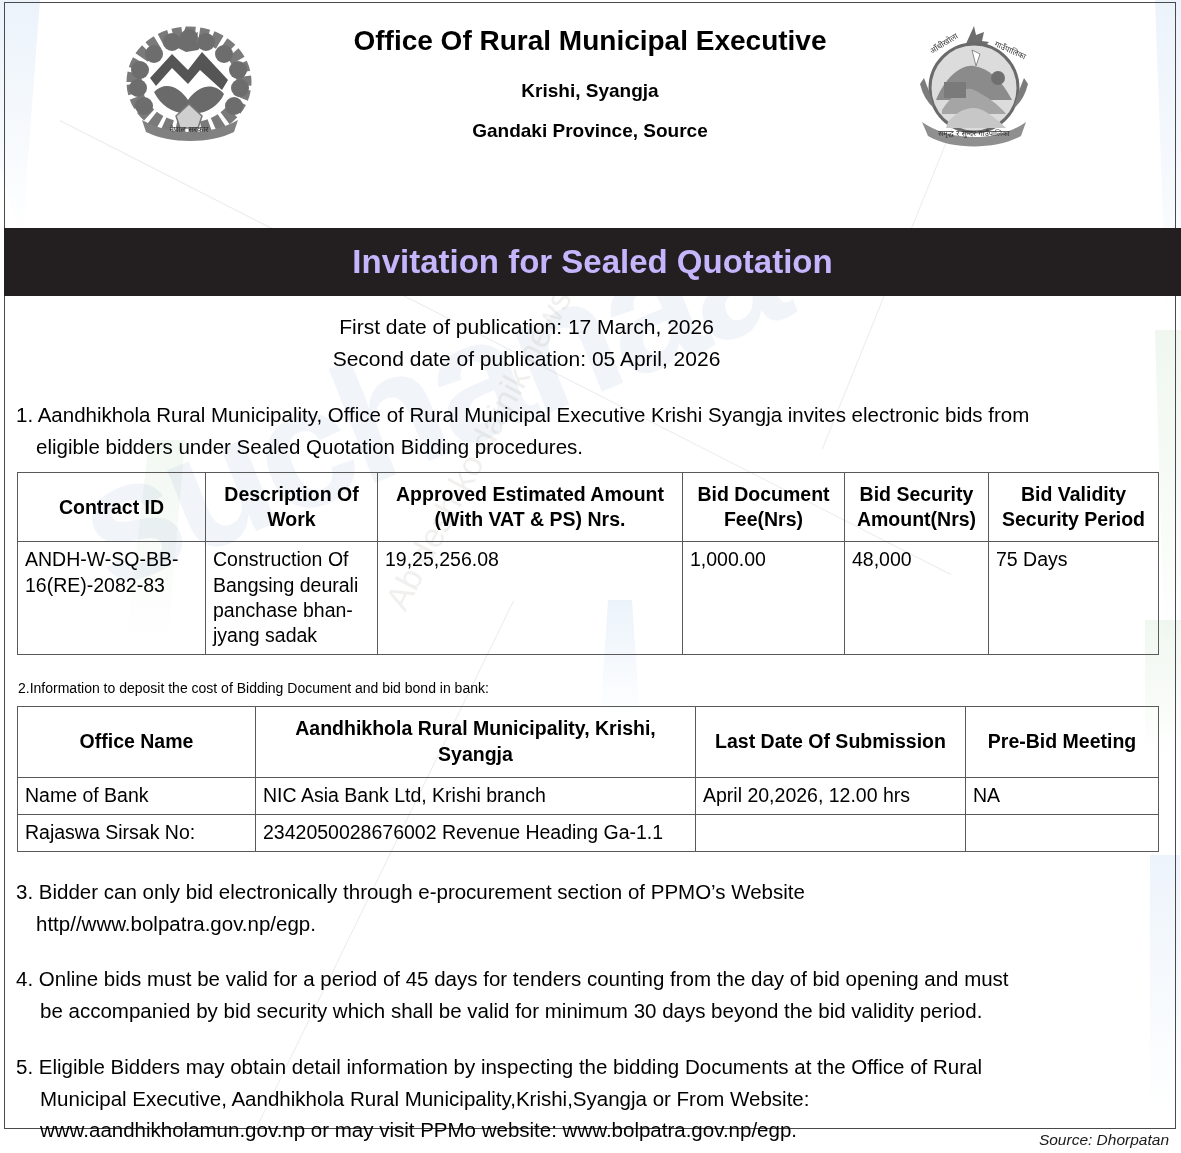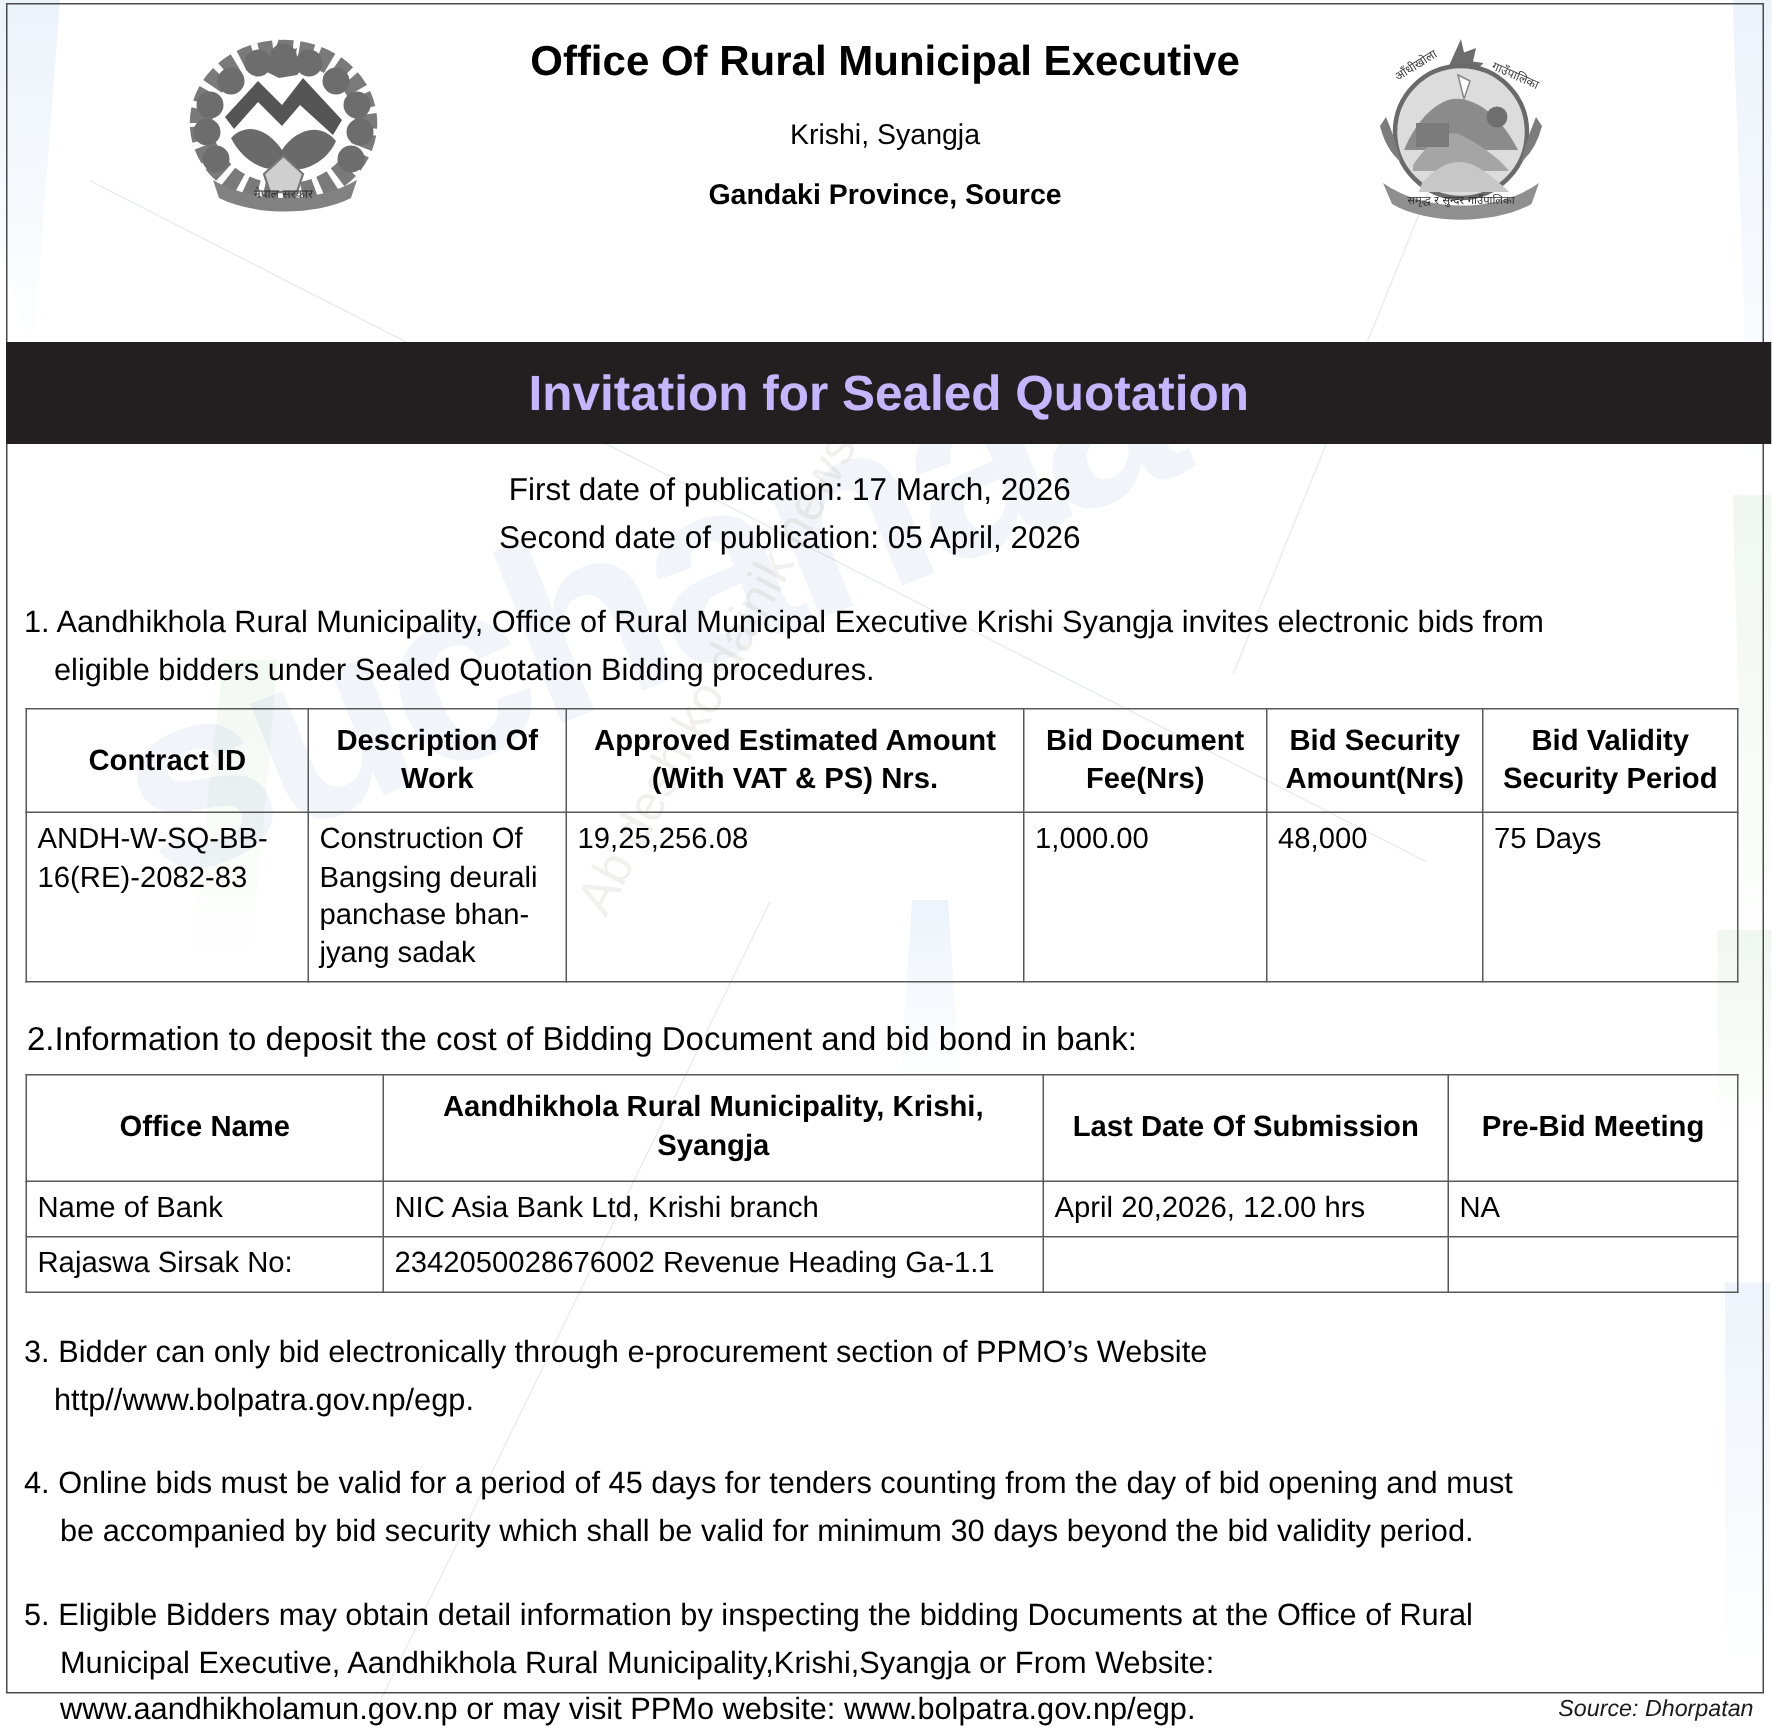--- a/index.html
+++ b/index.html
@@ -110,21 +110,21 @@
     font-family: "Liberation Sans", sans-serif;
   }
   .org-sub1 {
     font-size: 28px;
     font-weight: bold;
     line-height: 1.2;
     margin: 6px 0 0 0;
   }
   .org-sub2 {
     font-size: 19px;
-    font-weight: normal;
+    font-weight: bold;
     margin: 22px 0 0 0;
   }
   .org-sub3 {
     font-size: 19px;
     font-weight: bold;
     margin: 18px 0 0 0;
   }
 
   
   .banner {
@@ -192,21 +192,21 @@
     text-align: center;
     vertical-align: middle;
   }
   .t1 th { height: 58px; }
   .t1 td { height: 100px; }
 
   .t2 th { height: 60px; }
   .t2 td { height: 26px; }
 
   .mid-note {
-    font-size: 22px;
+    font-size: 14px;
     margin: 25px 0 0 2px;
   }
 
   .signoff {
     text-align: right;
     font-size: 21px;
     margin: 22px 30px 0 0;
   }
 
   .source-line {

